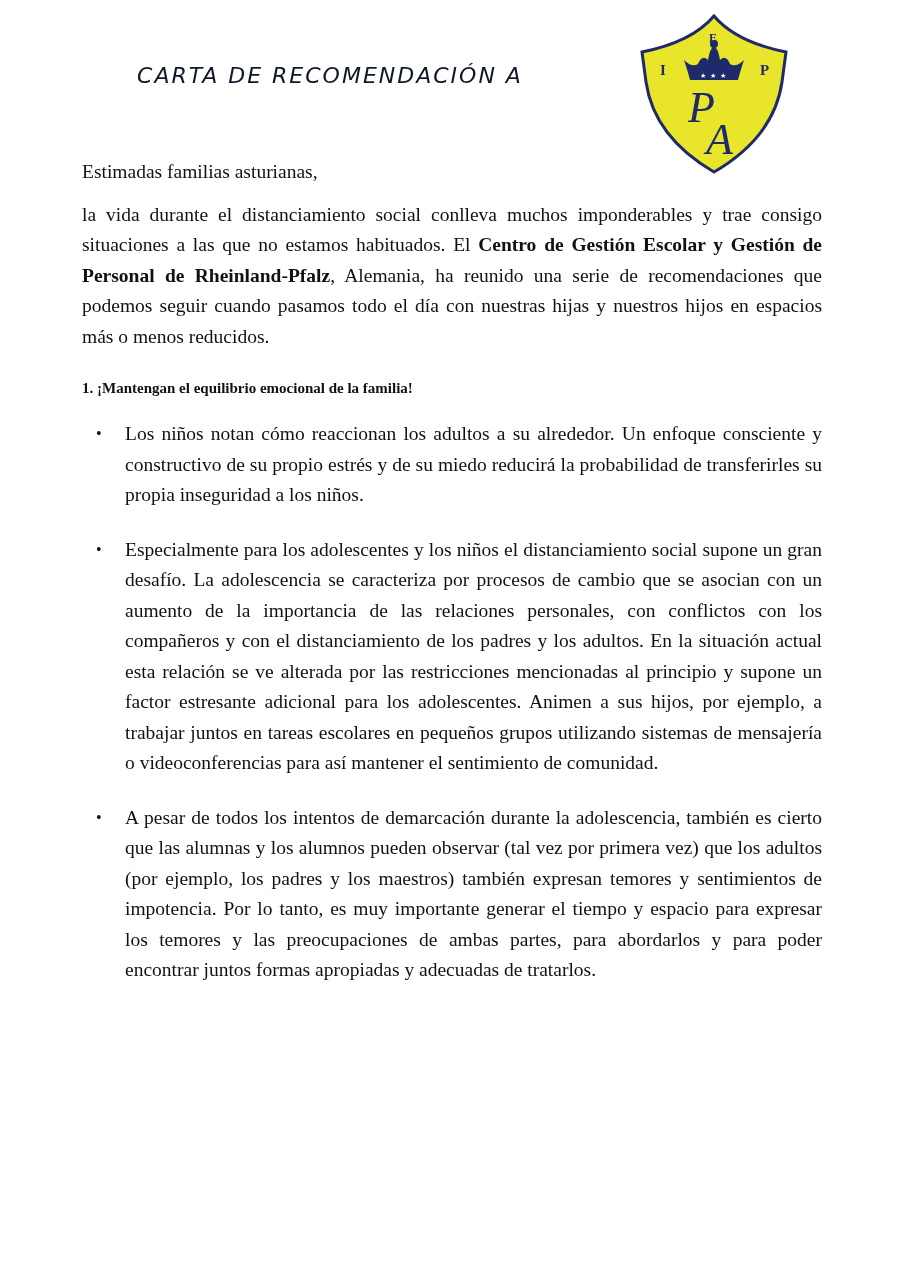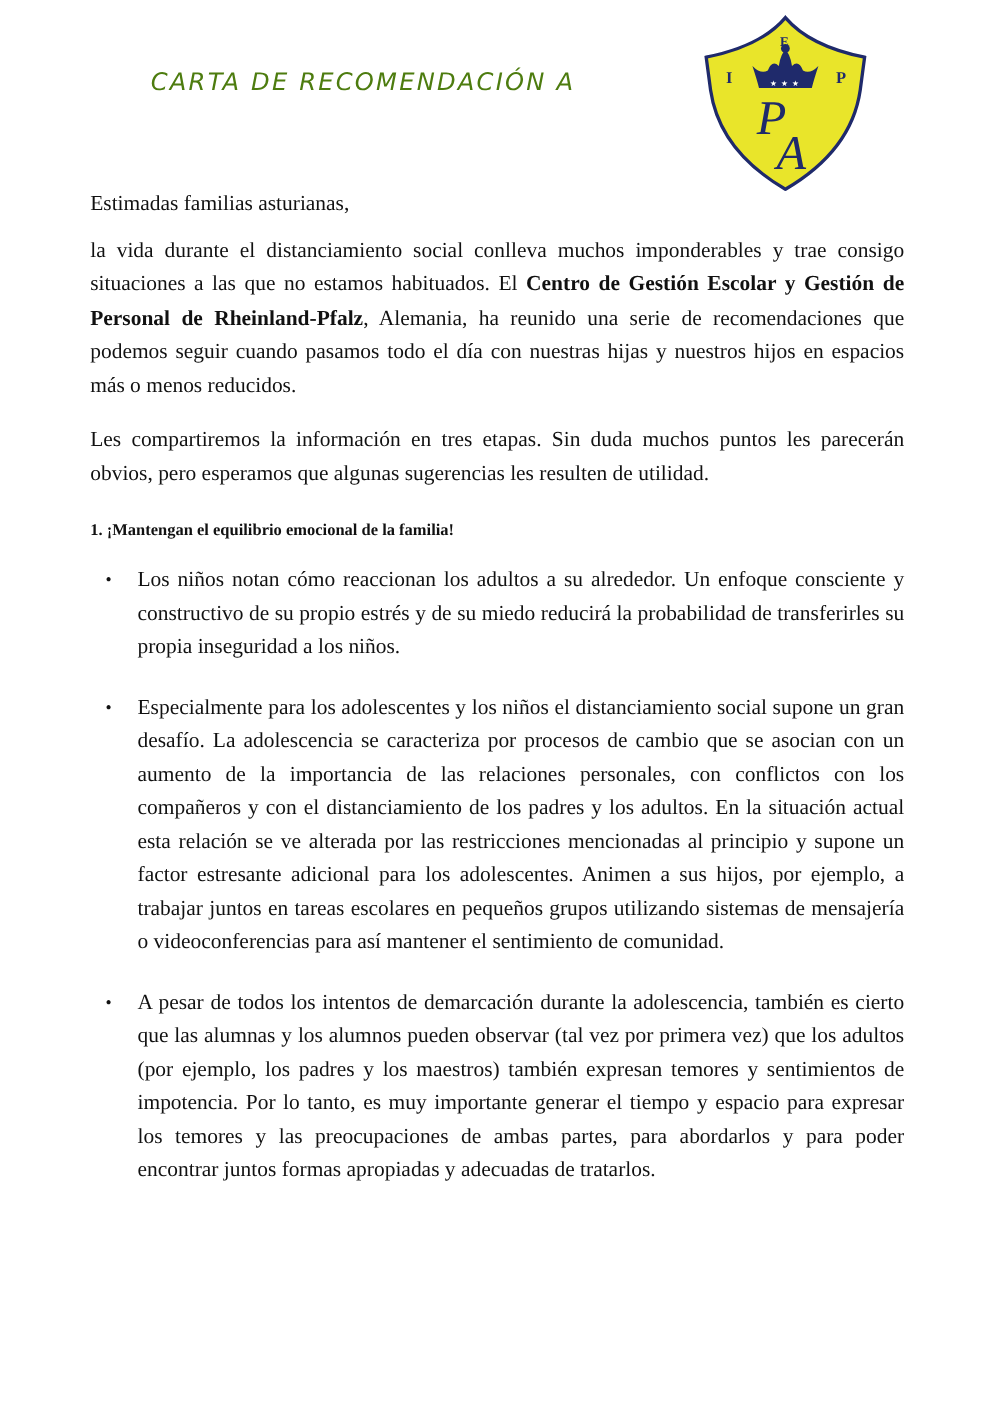--- a/index.html
+++ b/index.html
@@ -5,26 +5,26 @@
   html, body { margin: 0; padding: 0; background: #ffffff; }
   body {
     width: 905px; height: 1280px; position: relative; overflow: hidden;
     font-family: "Liberation Serif", serif; color: #111111;
   }
   .title {
     position: absolute; left: 120px; top: 58px; width: 420px;
     text-align: center;
     font-family: "DejaVu Sans", sans-serif;
     font-size: 22px; letter-spacing: 2px; line-height: 36px;
-    font-style: italic; font-weight: normal; color: #4d7c0f;
+    font-style: italic; font-weight: normal; color: #0f172a;
   }
   .logo { position: absolute; left: 636px; top: 12px; width: 156px; height: 164px; }
   .content { position: absolute; left: 82px; top: 155px; width: 740px; }
   p, li { font-size: 19.5px; line-height: 30.5px; margin: 0; text-align: justify; }
-  .salutation { margin-top: 16px; }
+  .salutation { margin-top: 2px; }
   .para1 { margin-top: 12px; }
   .para2 { margin-top: 19px; }
   h2 {
     font-size: 15px; font-weight: bold; margin: 21px 0 0 0; line-height: 30px;
   }
   ul { list-style: none; padding: 0; margin: 16px 0 0 0; }
   li { position: relative; padding-left: 43px; margin-bottom: 24px; }
   li .bullet { position: absolute; left: 14px; top: 0; font-size: 16px; }
   b { font-weight: bold; }
 </style>
@@ -51,21 +51,20 @@
     <text x="52" y="110" font-size="44" font-style="italic" fill="#1F2A6B" font-family="Liberation Serif, serif">P</text>
     <text x="70" y="142" font-size="44" font-style="italic" fill="#1F2A6B" font-family="Liberation Serif, serif">A</text>
   </svg>
 </div>
 
 <div class="content">
   <p class="salutation">Estimadas familias asturianas,</p>
 
   <p class="para1"><span>la vida durante el distanciamiento social conlleva muchos imponderables y trae consigo situaciones a las que no estamos habituados. El </span><b>Centro de Gestión Escolar y Gestión de Personal de Rheinland-Pfalz</b><span>, Alemania, ha reunido una serie de recomendaciones que podemos seguir cuando pasamos todo el día con nuestras hijas y nuestros hijos en espacios más o menos reducidos.</span></p>
 
-  <p class="para2">Les compartiremos la información en tres etapas. Sin duda muchos puntos les parecerán obvios, pero esperamos que algunas sugerencias les resulten de utilidad.</p>
 
   <h2>1. ¡Mantengan el equilibrio emocional de la familia!</h2>
 
   <ul>
     <li>
       <span class="bullet">•</span>
       <span>Los niños notan cómo reaccionan los adultos a su alrededor. Un enfoque consciente y constructivo de su propio estrés y de su miedo reducirá la probabilidad de transferirles su propia inseguridad a los niños.</span>
     </li>
     <li>
       <span class="bullet">•</span>

